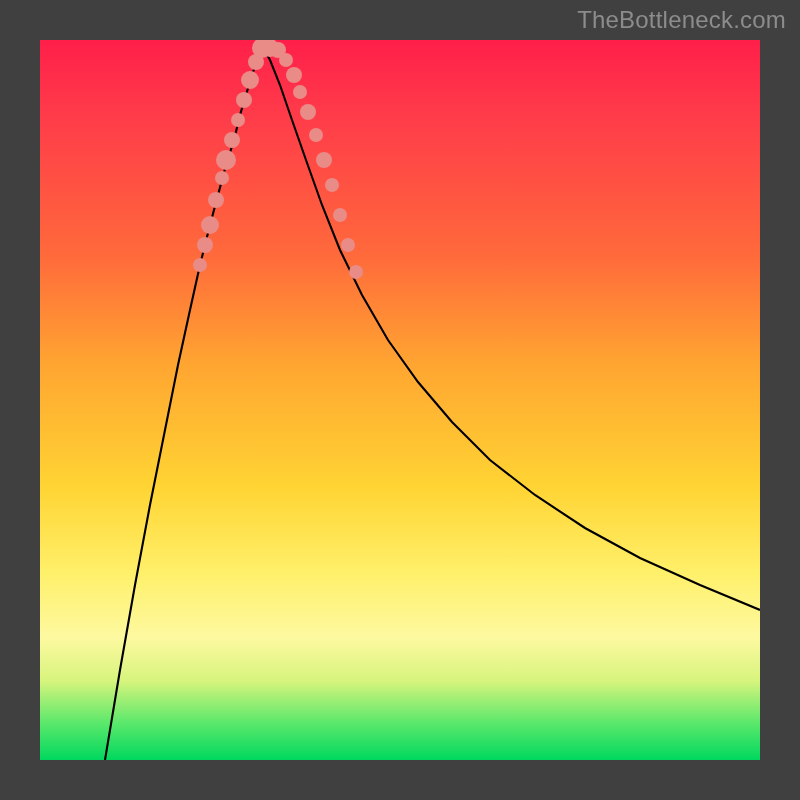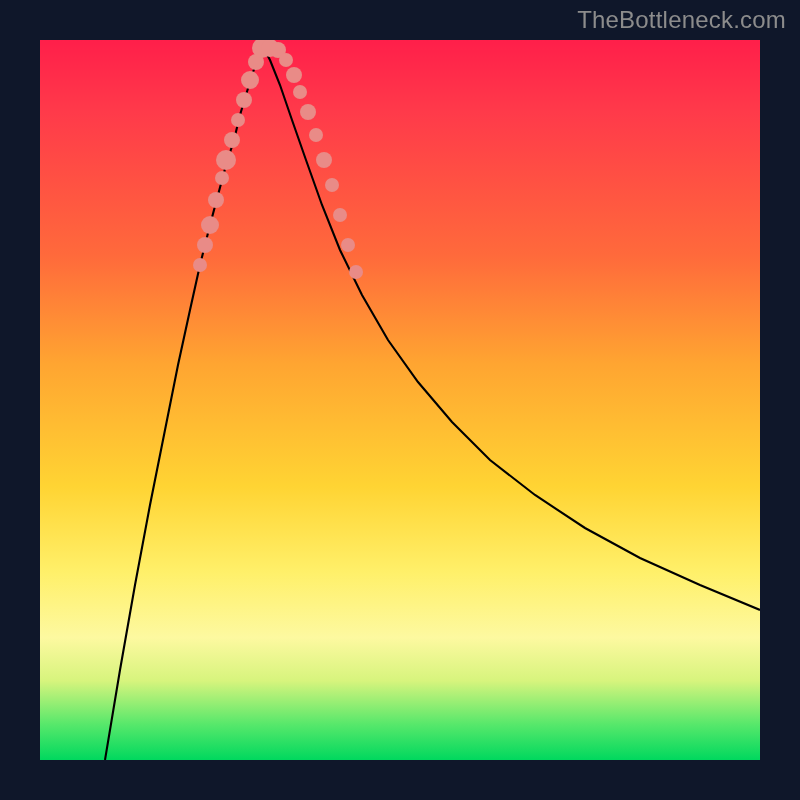--- a/index.html
+++ b/index.html
@@ -9,21 +9,21 @@
     height: 800px;
     background: #000000;
     overflow: hidden;
   }
   .frame {
     position: absolute;
     left: 0;
     top: 0;
     width: 800px;
     height: 800px;
-    background: #0f172a;
+    background: #404040;
   }
   .plot {
     position: absolute;
     left: 40px;
     top: 40px;
     width: 720px;
     height: 720px;
     
     background: linear-gradient(
       to bottom,

